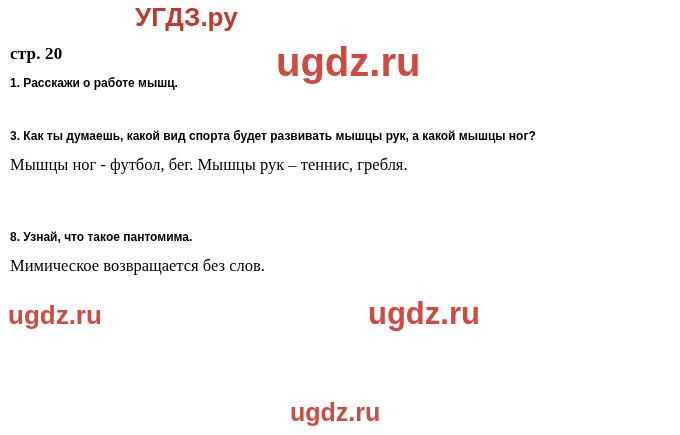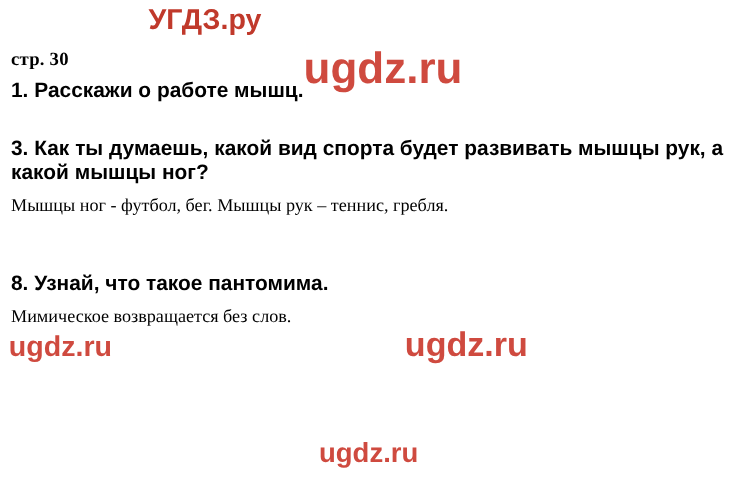--- a/index.html
+++ b/index.html
@@ -29,21 +29,21 @@
   .page-num {
     font-family: "Liberation Serif", serif;
     font-size: 17px;
     font-weight: bold;
     color: #000;
     margin: 0 0 8px 0;
     letter-spacing: 0.2px;
   }
   .q-heading {
     font-family: "Liberation Sans", sans-serif;
-    font-size: 19px;
+    font-size: 12px;
     font-weight: bold;
     color: #000;
     line-height: 22px;
     margin: 0 0 5px 0;
   }
   .answer {
     font-family: "Liberation Serif", serif;
     font-size: 16.5px;
     color: #000;
     line-height: 26px;
@@ -101,21 +101,21 @@
     color: #cf4a3f;
   }
 </style>
 </head>
 <body>
 
 <div class="page">
 
   <div class="content">
 
-    <div class="page-num">стр. 30</div>
+    <div class="page-num">стр. 20</div>
 
     <div class="block">
       <div class="q-heading">1. Расскажи о работе мышц.</div>
     </div>
 
     <div class="spacer-lg"></div>
 
     <div class="block">
       <div class="q-heading">3. Как ты думаешь, какой вид спорта будет развивать мышцы рук, а какой мышцы ног?</div>
       <p class="answer">Мышцы ног - футбол, бег. Мышцы рук – теннис, гребля.</p>

